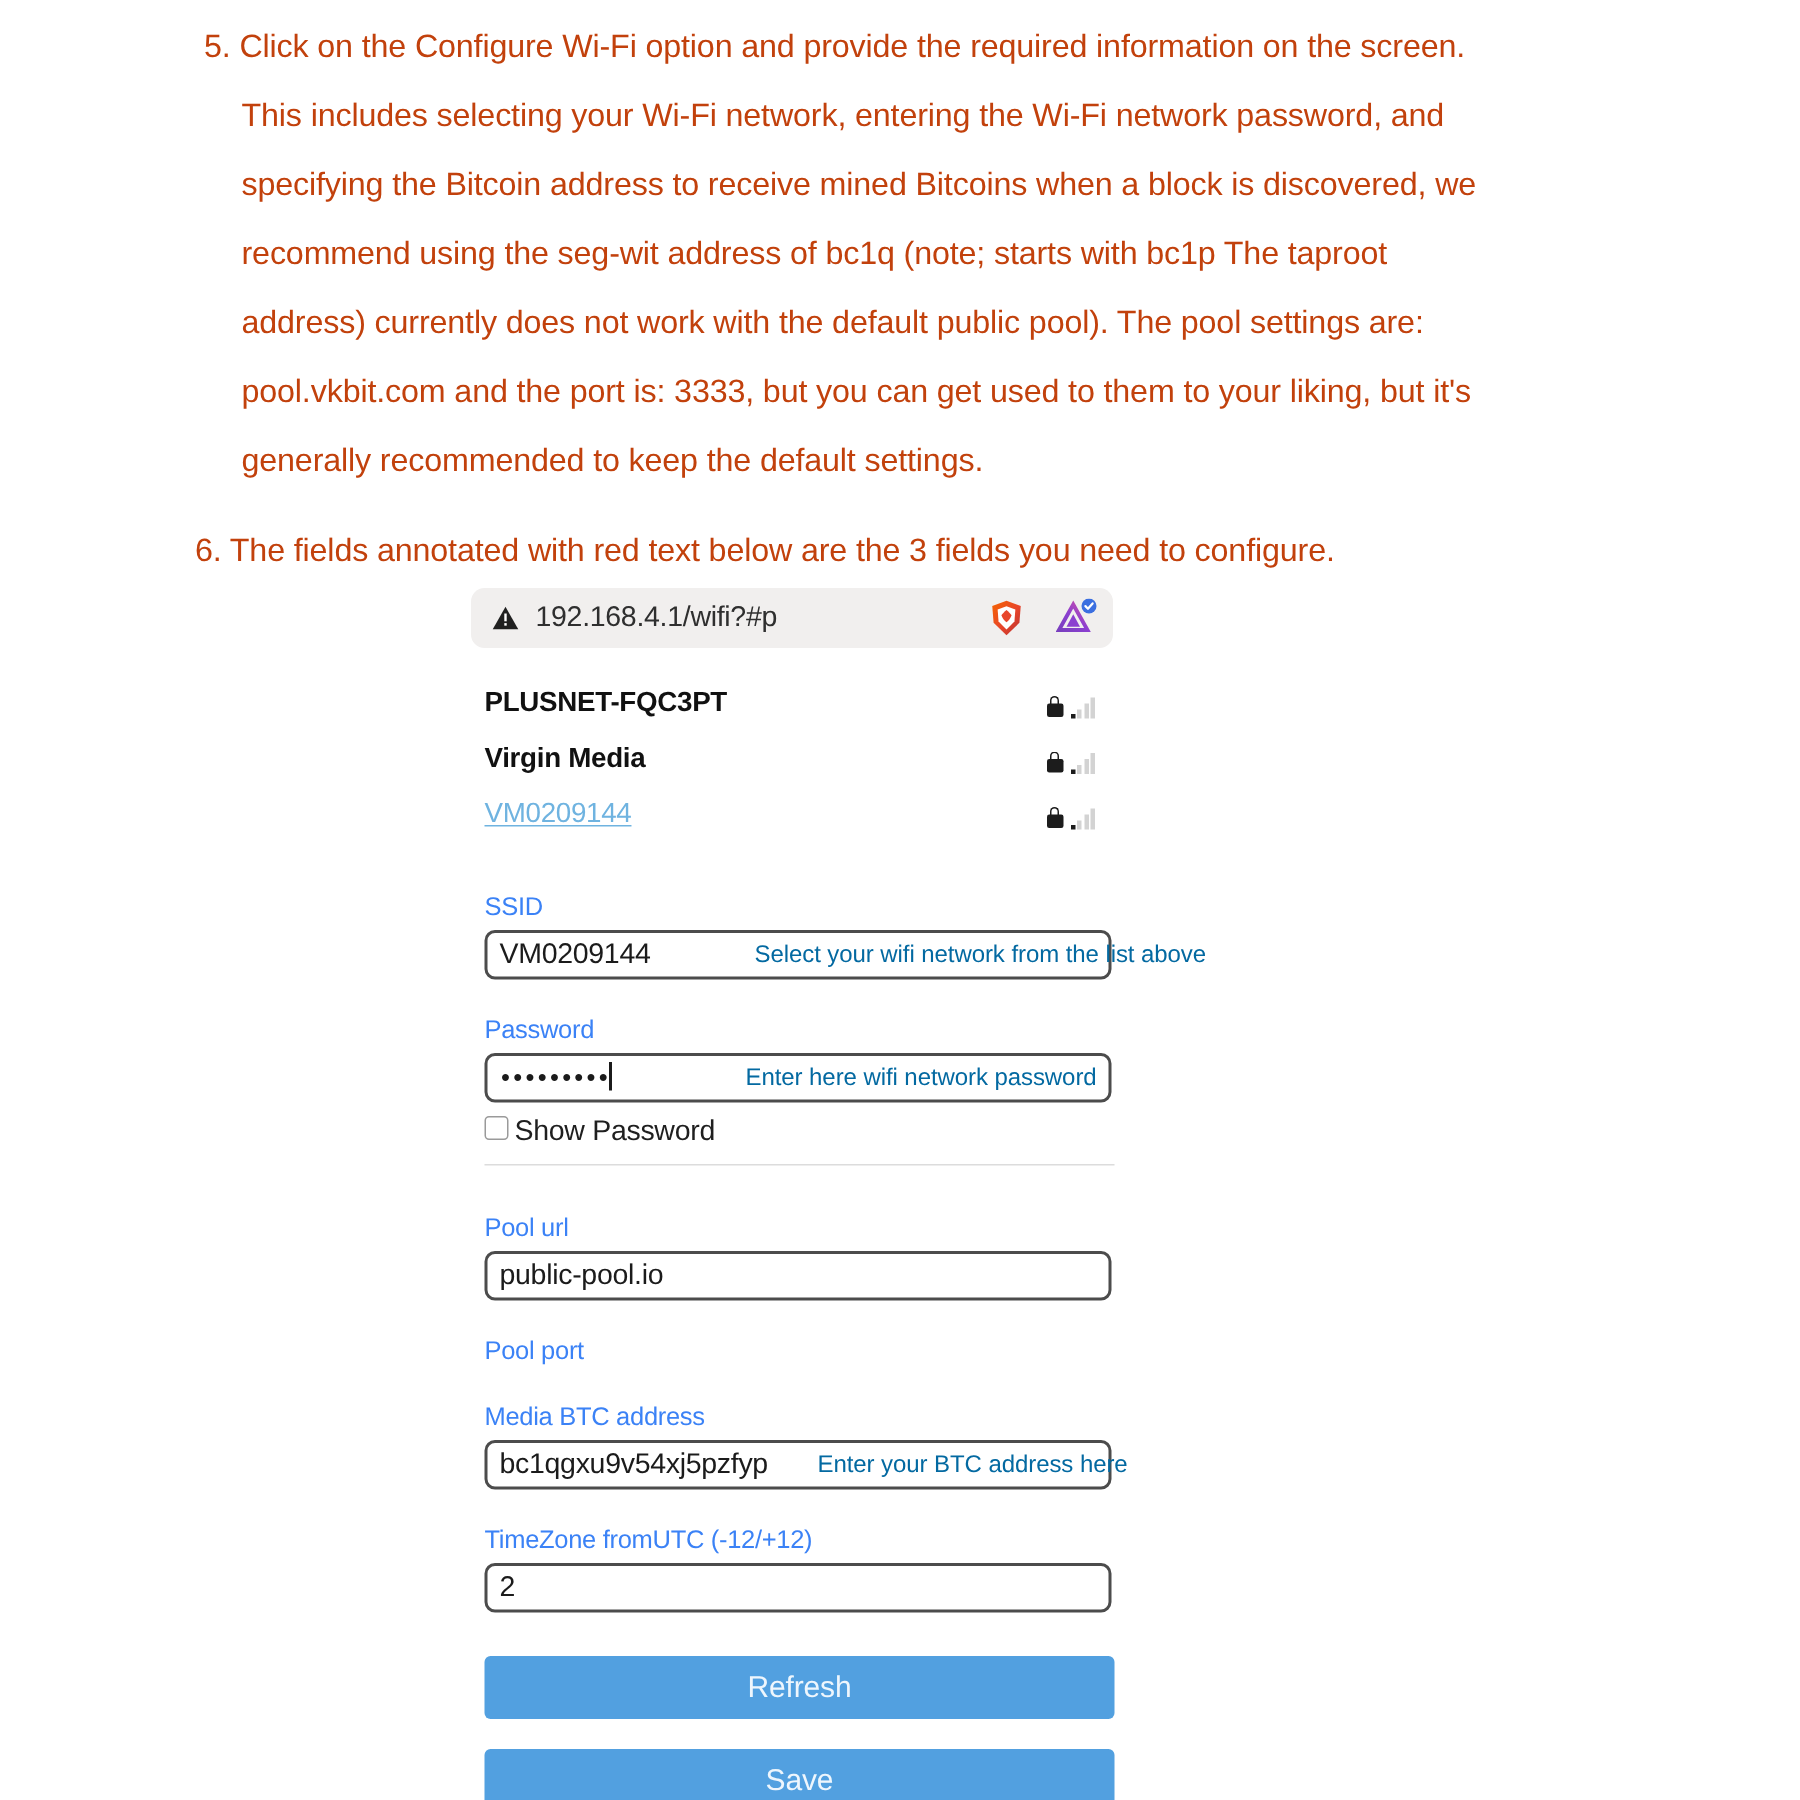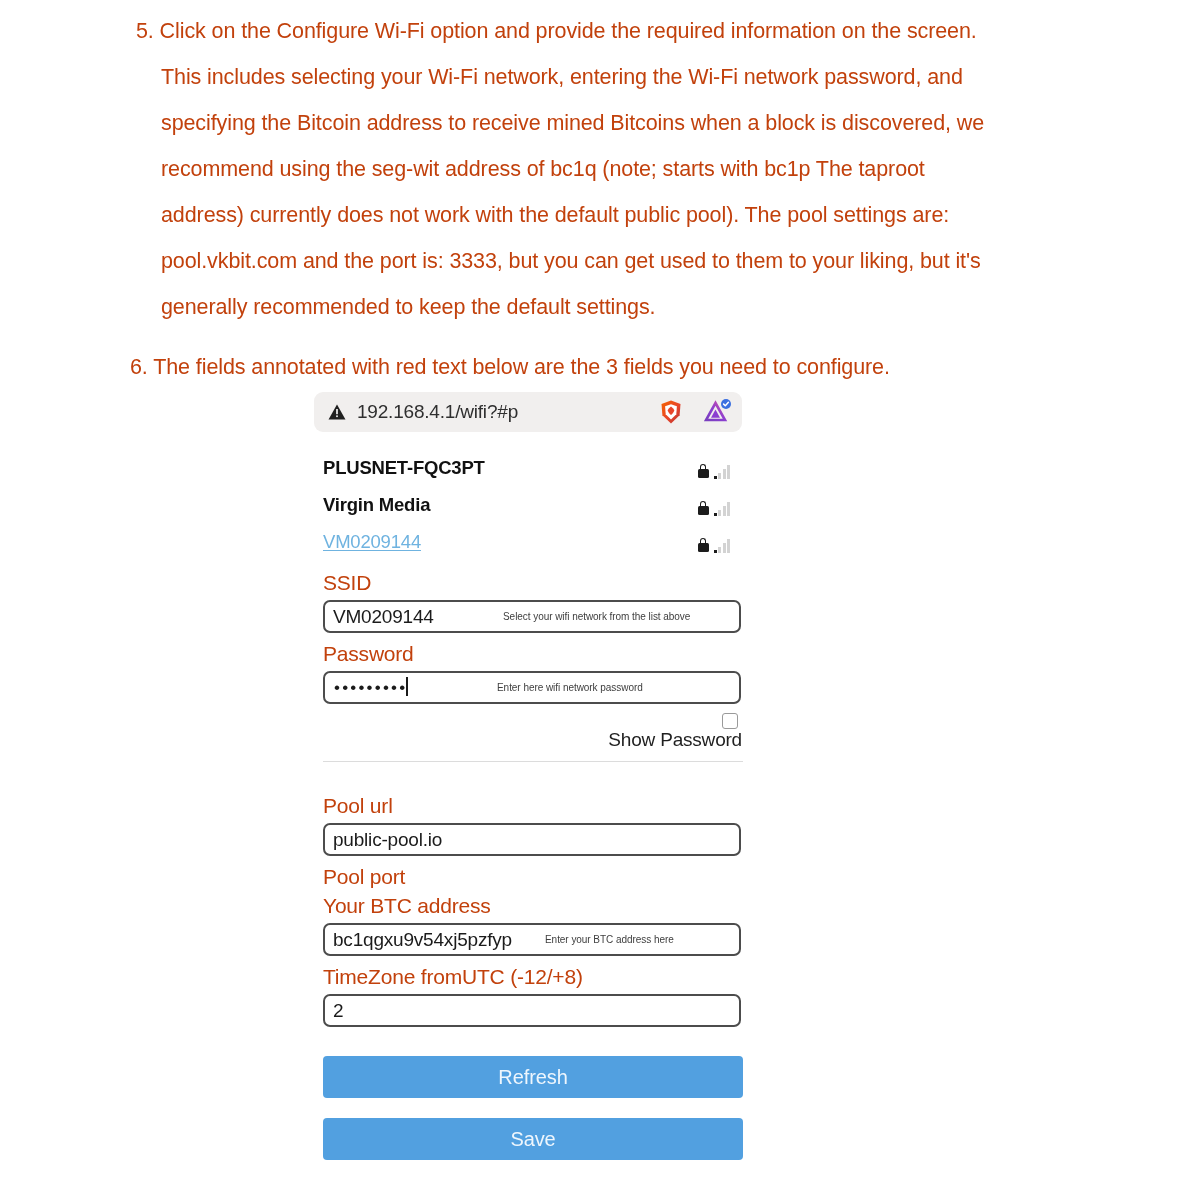--- a/index.html
+++ b/index.html
@@ -160,24 +160,25 @@
   .bars i.b1 { height: 3.5px; background: #1c1c1c; }
   .bars i.b2 { height: 6.5px; }
   .bars i.b3 { height: 10px; }
   .bars i.b4 { height: 14px; margin-right: 0; }
 
   
   .form {
     padding: 18px 0 0 9px;
   }
   .field-label {
-    font-size: 21px;
-    color: #c2410c;
+    font-size: 17px;
+    color: #3b82f6;
     margin-bottom: 5px;
     letter-spacing: -0.2px;
+    margin-top: 24px;
   }
   .input-box {
     position: relative;
     height: 33px;
     border: 2px solid #4c4c4c;
     border-radius: 7px;
     box-sizing: border-box;
     background: #ffffff;
     display: flex;
     align-items: center;
@@ -203,35 +204,34 @@
     width: 1.5px;
     height: 19px;
     background: #1b1b1b;
     vertical-align: middle;
     margin-left: -1px;
     position: relative;
     top: -1px;
   }
   .hint {
     position: absolute;
-    font-size: 10px;
-    color: #404040;
+    font-size: 16px;
+    color: #0369a1;
     letter-spacing: -0.05px;
     white-space: nowrap;
   }
   .hint-ssid  { left: 178px; }
   .hint-pass  { left: 172px; }
   .hint-btc   { left: 220px; }
 
   .checkrow {
     display: flex;
-    align-items: flex-end;
+    align-items: flex-start;
     margin-top: 2px;
     margin-bottom: 10px;
-    flex-direction: column;
   }
   .checkbox {
     width: 16px;
     height: 16px;
     border: 1.6px solid #9a9a9a;
     border-radius: 3px;
     box-sizing: border-box;
     background: #fff;
     margin-right: 4px;
     flex: 0 0 auto;
@@ -390,27 +390,27 @@
 
     <div class="divider"></div>
 
     <div class="field-label">Pool url</div>
     <div class="input-box">
       <span class="input-value">public-pool.io</span>
     </div>
 
     <div class="field-label">Pool port</div>
 
-    <div class="field-label">Your BTC address</div>
+    <div class="field-label">Media BTC address</div>
     <div class="input-box">
       <span class="input-value">bc1qgxu9v54xj5pzfyp</span>
       <span class="hint hint-btc">Enter your BTC address here</span>
     </div>
 
-    <div class="field-label">TimeZone fromUTC (-12/+8)</div>
+    <div class="field-label">TimeZone fromUTC (-12/+12)</div>
     <div class="input-box">
       <span class="input-value">2</span>
     </div>
 
     <div class="gap-after-tz"></div>
 
     <button class="btn">Refresh</button>
     <button class="btn">Save</button>
 
   </div>

